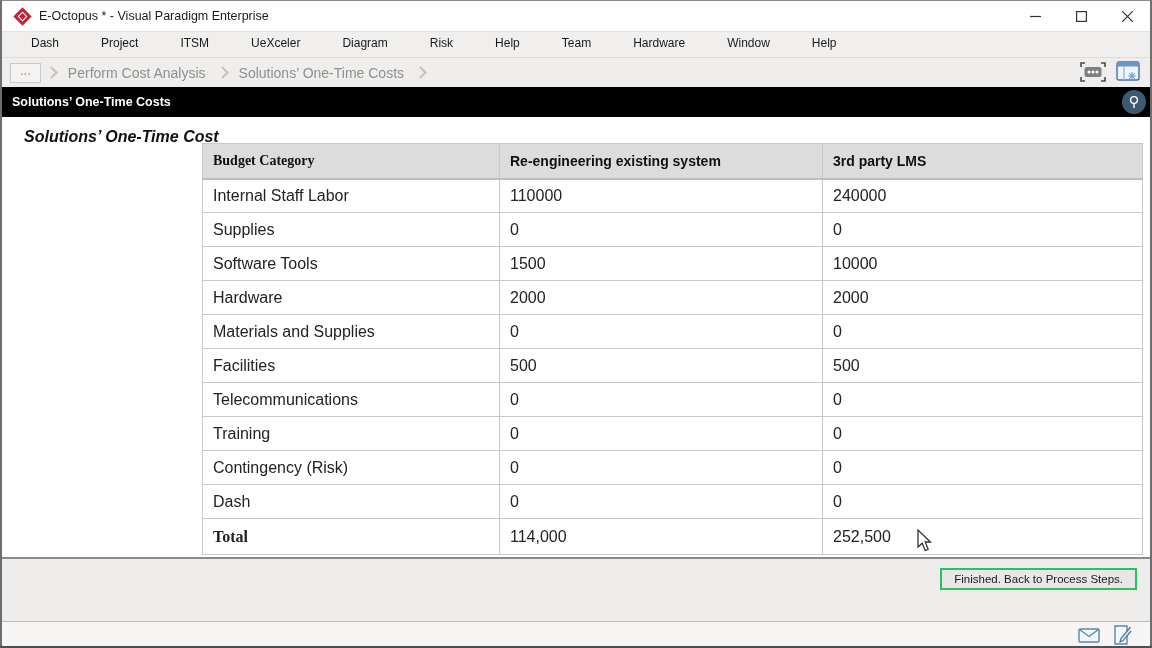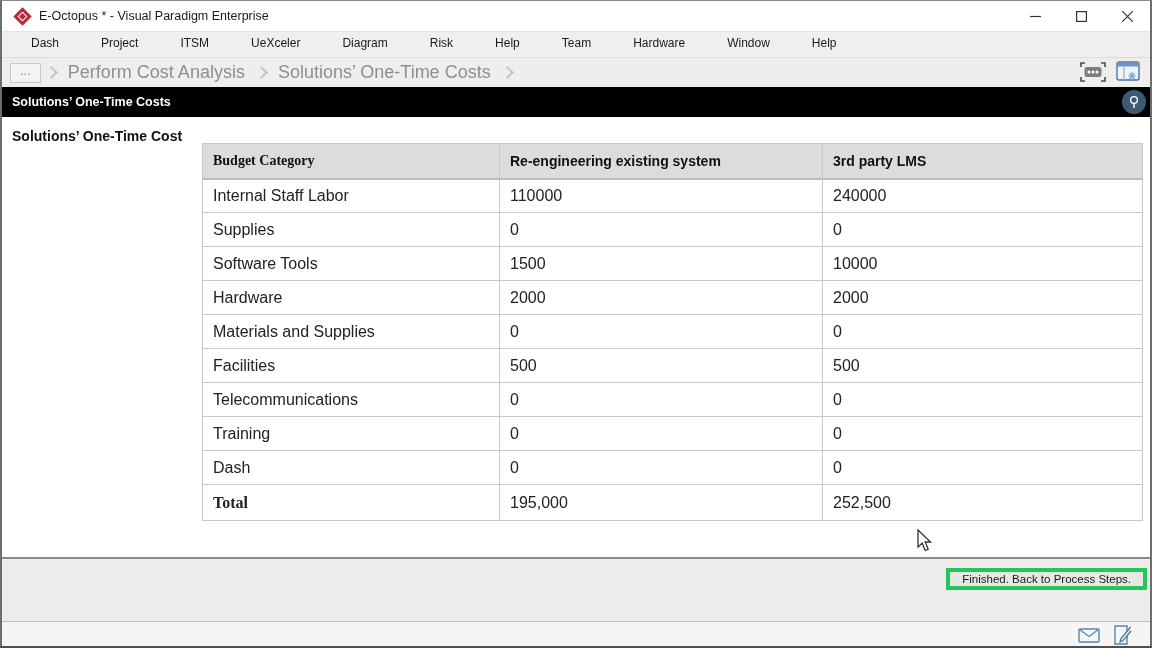--- a/index.html
+++ b/index.html
@@ -23,45 +23,45 @@
   .win-btn { width:46px; height:30px; display:flex; align-items:center; justify-content:center; cursor:default; }
   .win-btn svg { display:block; }
 
   
   .menubar { height:26px; background:#f0efee; border-top:1px solid #e3e3e3; display:flex; align-items:flex-start; padding-left:8px; }
   .menu-item { font-size:12px; color:#1a1a1a; padding:4px 21px; cursor:default; }
 
   
   .crumbbar { height:30px; background:#efeeec; border-top:1px solid #dcdcdc; display:flex; align-items:center; position:relative; }
   .crumb-first { font-size:13px; color:#8f8f8f; border:1px solid #c9c9c9; background:#f4f3f1; padding:0 9px 4px 9px; margin-left:8px; line-height:14px; height:20px; }
-  .crumb { font-size:18px; color:#8f8f8f; padding:0 6px; white-space:nowrap; }
+  .crumb { font-size:14px; color:#8f8f8f; padding:0 6px; white-space:nowrap; }
   .chev { width:9px; height:9px; border-top:2px solid #c4c2be; border-right:2px solid #c4c2be; transform:rotate(45deg); margin:0 6px; flex:0 0 auto; }
   .crumb-icons { position:absolute; right:10px; top:3px; display:flex; align-items:center; gap:10px; }
 
   
   .black-header { height:30px; background:#000; display:flex; align-items:center; position:relative; }
   .black-header .bh-title { color:#fff; font-weight:bold; font-size:12.5px; padding-left:10px; }
   .pin-btn { position:absolute; right:4px; top:3px; width:24px; height:24px; border-radius:50%; background:#3d5a73; display:flex; align-items:center; justify-content:center; }
 
   
   .content { position:relative; height:440px; background:#fff; }
-  .panel-label { position:absolute; left:10px; top:11px; font-size:14px; font-weight:bold; color:#111; }
+  .panel-label { position:absolute; left:22px; top:11px; font-size:16px; font-weight:bold; color:#111;font-style:italic; }
 
   table.costs { position:absolute; left:200px; top:26px; width:940px; border-collapse:collapse; table-layout:fixed; }
   table.costs th, table.costs td { border:1px solid #c9c9c9; text-align:left; vertical-align:middle; }
   table.costs th { background:#dcdcdc; height:35px; padding-left:10px; font-size:14px; color:#111; border-bottom:2px solid #bdbdbd; }
   table.costs th.serif { font-family:"Liberation Serif", serif; font-size:14px; }
   table.costs td { height:34px; padding-left:10px; font-size:16px; color:#222; background:#fff; }
   .col-cat { width:297px; } .col-s1 { width:323px; } .col-s2 { width:320px; }
   tr.total-row td { height:36px; }
   td.total-label { font-family:"Liberation Serif", serif; font-weight:bold; font-size:13.5px; color:#111; }
 
   
   .footer-panel { height:64px; background:#eeedec; border-top:2px solid #8a8a8a; position:relative; }
-  .finish-btn { position:absolute; right:3px; top:9px; height:22px; padding:0 12px; background:#e8e7e5; border:4px solid #22c55e; font-family:"Liberation Sans", sans-serif; font-size:11.5px; color:#1a1a1a; }
+  .finish-btn { position:absolute; right:13px; top:9px; height:22px; padding:0 12px; background:#e8e7e5; border:2px solid #22c55e; font-family:"Liberation Sans", sans-serif; font-size:11.5px; color:#1a1a1a; }
   .status-strip { height:25px; background:#f6f5f4; border-top:1px solid #bdbdbd; position:relative; }
   .strip-icons { position:absolute; right:18px; top:3px; display:flex; gap:14px; align-items:center; }
 
   .cursor { position:absolute; left:915px; top:528px; pointer-events:none; }
 </style>
 </head>
 <body>
 
 <div class="window">
 
@@ -190,27 +190,32 @@
           <td>Telecommunications</td>
           <td>0</td>
           <td>0</td>
         </tr>
         <tr>
           <td>Training</td>
           <td>0</td>
           <td>0</td>
         </tr>
         <tr>
+          <td>Contingency (Risk)</td>
+          <td>0</td>
+          <td>0</td>
+        </tr>
+        <tr>
           <td>Dash</td>
           <td>0</td>
           <td>0</td>
         </tr>
         <tr class="total-row">
           <td class="total-label">Total</td>
-          <td>195,000</td>
+          <td>114,000</td>
           <td>252,500</td>
         </tr>
       </tbody>
     </table>
   </div>
 
   <div class="footer-panel">
     <button class="finish-btn">Finished. Back to Process Steps.</button>
   </div>
 

